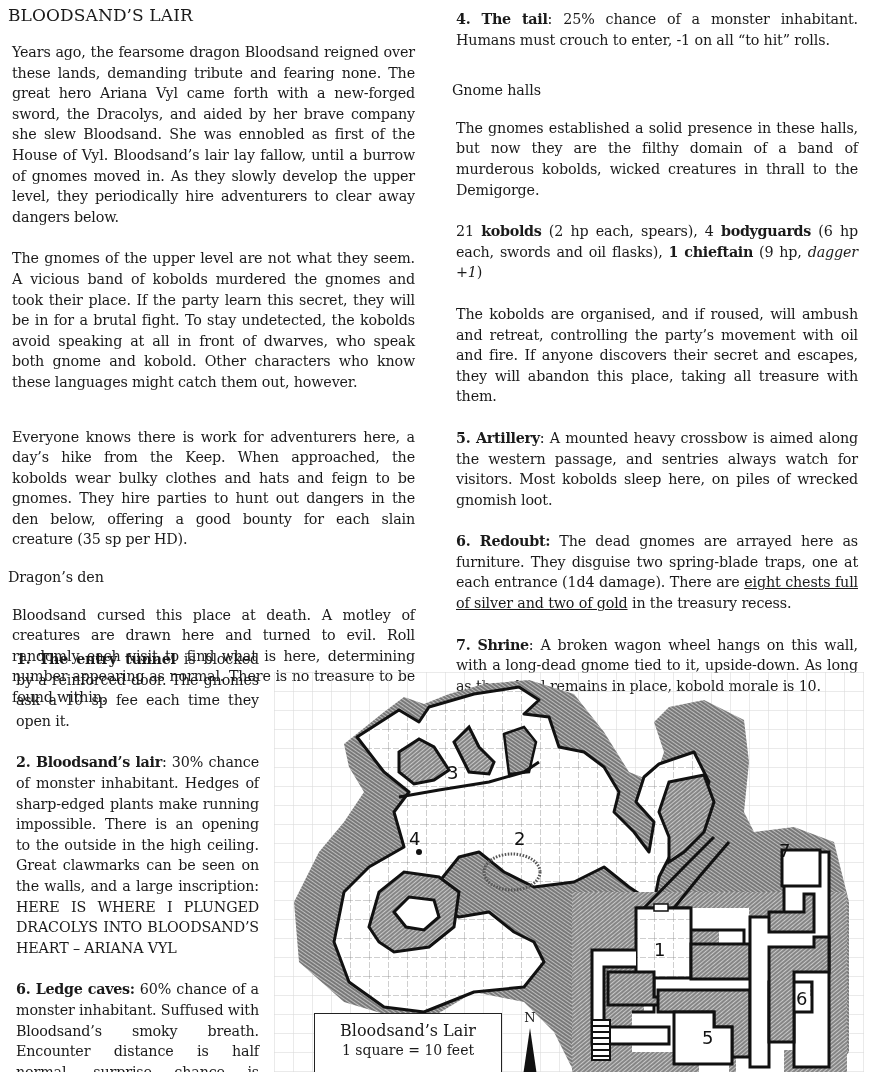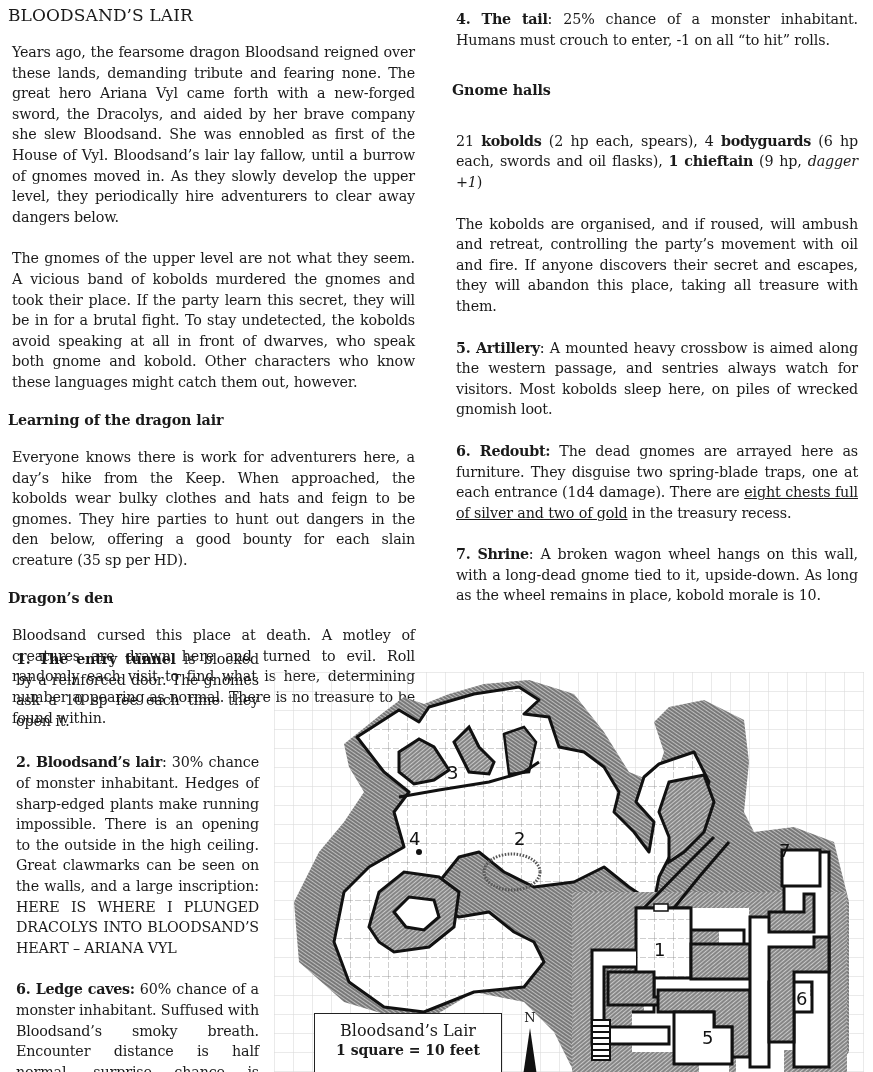--- a/index.html
+++ b/index.html
@@ -4,46 +4,45 @@
 <style>
   html,body{margin:0;padding:0;background:#fff;}
   body{width:873px;height:1072px;overflow:hidden;position:relative;
        font-family:"DejaVu Serif","Liberation Serif",serif;color:#1a1a1a;}
   .col{position:absolute;top:0;}
   #left{left:8px;width:411px;}
   #right{left:452px;width:410px;}
   .title{font-size:17px;margin:5px 0 0 0;letter-spacing:0.1px;line-height:20px;height:20px;}
   p{margin:4px;font-size:14.3px;line-height:20.6px;text-align:justify;letter-spacing:-0.15px;}
   .gap{height:13px;}
-  h3{margin:0;font-size:14.3px;font-weight:bold;line-height:20.6px;letter-spacing:-0.1px;}
+  h3{margin:0;font-size:14.3px;font-weight:normal;line-height:20.6px;letter-spacing:-0.1px;}
   b{font-weight:bold;letter-spacing:-0.3px;}
   i{font-style:italic;}
   u{text-decoration:underline;}
   #narrow{position:absolute;left:12px;top:645px;width:251px;}
   #narrow p{text-align:justify;}
   #map{position:absolute;left:274px;top:672px;width:590px;height:400px;overflow:hidden;}
   #map svg{display:block;}
   .legend{position:absolute;left:314px;top:1013px;width:186px;height:70px;border:1.5px solid #222;background:#fff;
           text-align:center;font-family:"DejaVu Serif","Liberation Serif",serif;}
   .legend .l1{font-size:16px;margin-top:7px;line-height:20px;}
-  .legend .l2{font-size:14px;line-height:18px;font-weight:bold;}
+  .legend .l2{font-size:14px;line-height:18px;}
   .compass{position:absolute;left:516px;top:1010px;width:28px;height:64px;}
   .compass .n{font-size:13px;text-align:center;line-height:16px;}
 </style>
 </head>
 <body>
 
 <div id="left" class="col">
   <div class="title">BLOODSAND’S LAIR</div>
   <div style="height:13px"></div>
   <p>Years ago, the fearsome dragon Bloodsand reigned over these lands, demanding tribute and fearing none. The great hero Ariana Vyl came forth with a new-forged sword, the Dracolys, and aided by her brave company she slew Bloodsand. She was ennobled as first of the House of Vyl. Bloodsand’s lair lay fallow, until a burrow of gnomes moved in. As they slowly develop the upper level, they periodically hire adventurers to clear away dangers below.</p>
   <div class="gap"></div>
   <p>The gnomes of the upper level are not what they seem. A vicious band of kobolds murdered the gnomes and took their place. If the party learn this secret, they will be in for a brutal fight. To stay undetected, the kobolds avoid speaking at all in front of dwarves, who speak both gnome and kobold. Other characters who know these languages might catch them out, however.</p>
   <div class="gap"></div>
-  <h3>Learning of the dragon lair</h3>
   <div class="gap"></div>
   <p>Everyone knows there is work for adventurers here, a day’s hike from the Keep. When approached, the kobolds wear bulky clothes and hats and feign to be gnomes. They hire parties to hunt out dangers in the den below, offering a good bounty for each slain creature (35 sp per HD).</p>
   <div class="gap"></div>
   <h3>Dragon’s den</h3>
   <div class="gap"></div>
   <p>Bloodsand cursed this place at death. A motley of creatures are drawn here and turned to evil. Roll randomly each visit to find what is here, determining number appearing as normal. There is no treasure to be found within.</p>
 </div>
 
 <div id="narrow">
   <p><b>1. The entry tunnel</b><span></span><span> is blocked by a reinforced door. The gnomes ask a 10 sp fee each time they open it.</span></p>
@@ -53,20 +52,21 @@
   <p><b>6. Ledge caves:</b><span> 60% chance of a monster inhabitant. Suffused with Bloodsand’s smoky breath. Encounter distance is half normal, surprise chance is doubled.</span></p>
 </div>
 
 <div id="right" class="col">
   <div style="height:5px"></div>
   <p><b>4. The tail</b><span>:</span><span> 25% chance of a monster inhabitant. Humans must crouch to enter, -1 on all “to hit” rolls.</span></p>
   <div class="gap"></div>
   <div class="gap"></div>
   <h3>Gnome halls</h3>
   <div class="gap"></div>
+  <p>The gnomes established a solid presence in these halls, but now they are the filthy domain of a band of murderous kobolds, wicked creatures in thrall to the Demigorge.</p>
   <div class="gap"></div>
   <p><span>21</span> <b>kobolds</b><span> (2 hp each, spears), 4 </span><b>bodyguards</b><span> (6 hp each, swords and oil flasks), </span><b>1 chieftain</b><span> (9 hp, </span><i>dagger +1</i><span>)</span></p>
   <div class="gap"></div>
   <p>The kobolds are organised, and if roused, will ambush and retreat, controlling the party’s movement with oil and fire. If anyone discovers their secret and escapes, they will abandon this place, taking all treasure with them.</p>
   <div class="gap"></div>
   <p><b>5. Artillery</b><span>:</span><span> A mounted heavy crossbow is aimed along the western passage, and sentries always watch for visitors. Most kobolds sleep here, on piles of wrecked gnomish loot.</span></p>
   <div class="gap"></div>
   <p><b>6. Redoubt:</b><span> The dead gnomes are arrayed here as furniture. They disguise two spring-blade traps, one at each entrance (1d4 damage). There are </span><u>eight chests full of silver and two of gold</u><span> in the treasury recess.</span></p>
   <div class="gap"></div>
   <p><b>7. Shrine</b><span>:</span><span> A broken wagon wheel hangs on this wall, with a long-dead gnome tied to it, upside-down. As long as the wheel remains in place, kobold morale is 10.</span></p>

